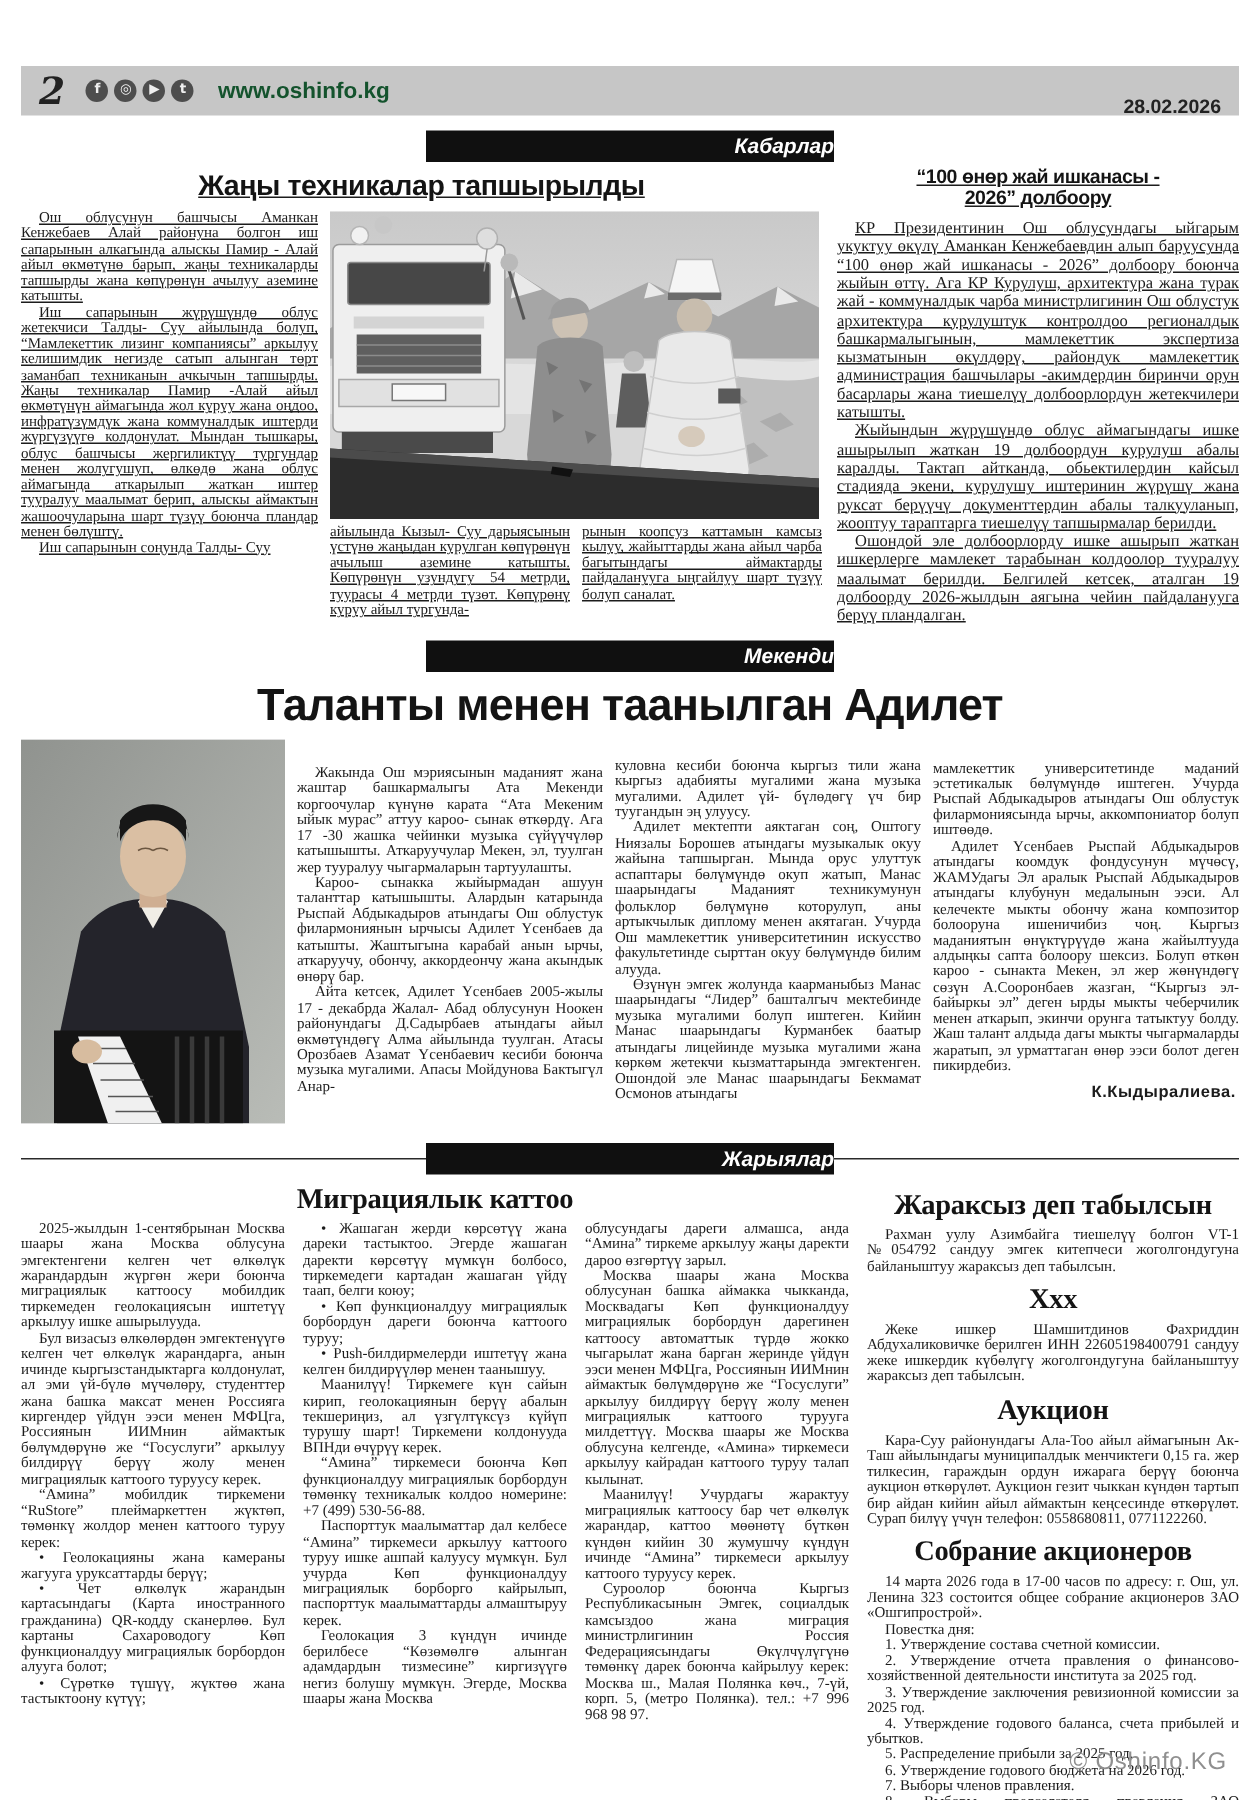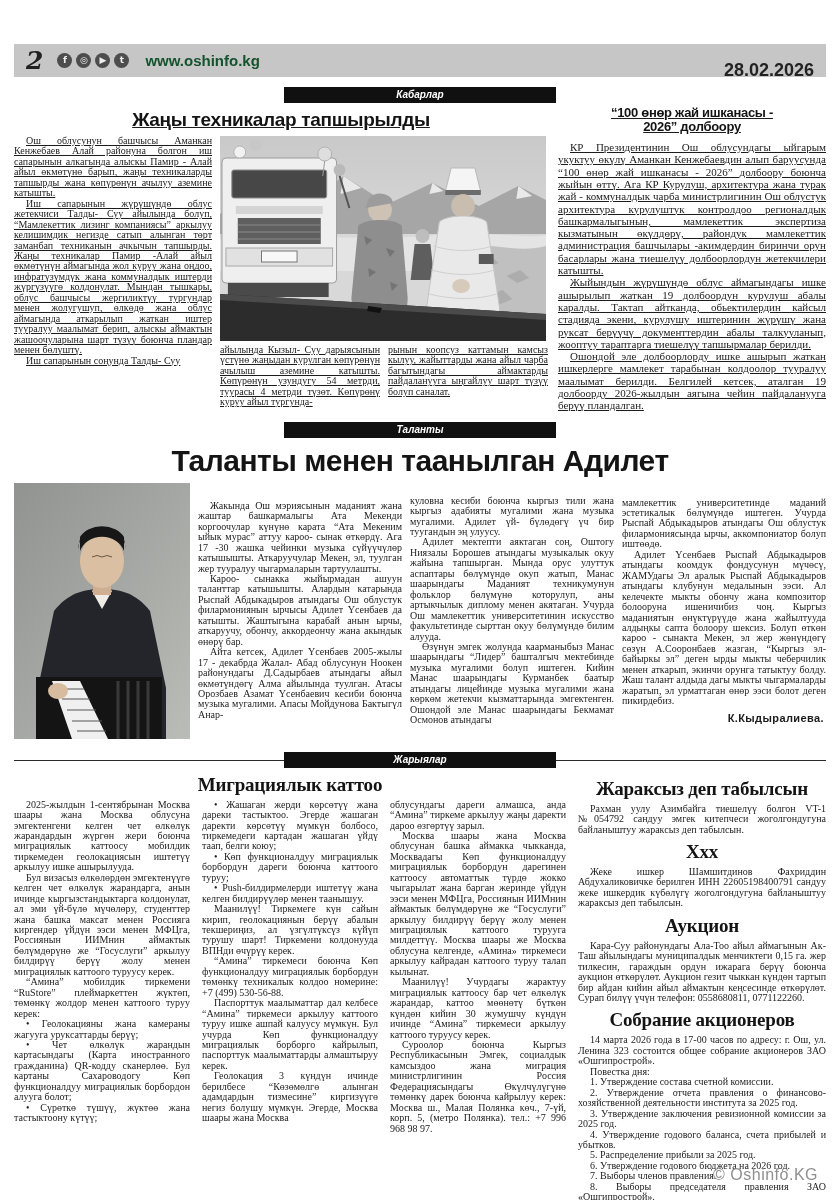--- a/index.html
+++ b/index.html
@@ -8,26 +8,26 @@
     background:#ffffff; box-sizing:border-box; padding:44px 14px 0 14px;
     font-family:"Liberation Serif", serif; color:#1c1c1c; overflow:hidden;
   }
   
   .topbar{height:33px; background:#c6c6c6; display:flex; align-items:center; padding:0 12px; box-sizing:border-box;}
   .pagenum{font-family:"DejaVu Serif", serif; font-weight:bold; font-style:italic; font-size:25px; color:#222; margin-right:14px; line-height:1;}
   .social{display:flex; gap:4px; margin-right:16px;}
   .social .sicon{width:15px;height:15px;border-radius:50%;background:#4d4d4d;color:#efefef;font-size:9px;line-height:15px;
     text-align:center;font-family:"DejaVu Sans", sans-serif;font-weight:bold;}
   .site-url{font-family:"Liberation Sans", sans-serif;font-weight:bold;font-size:15px;color:#14532d;}
-  .date{margin-left:auto;font-family:"Liberation Sans", sans-serif;font-weight:bold;font-size:18px;color:#222;margin-top:20px;}
+  .date{margin-left:auto;font-family:"Liberation Sans", sans-serif;font-weight:bold;font-size:13px;color:#222;margin-top:20px;}
   
   .banner-row{position:relative;display:flex;justify-content:center;}
   .banner-row.with-line::before{content:"";position:absolute;left:0;right:0;top:50%;border-top:1.5px solid #2a2a2a;}
-  .banner{position:relative;z-index:1;background:#101010;color:#fff;width:272px;text-align:center;
-    font-family:"Liberation Sans", sans-serif;font-weight:bold;font-style:italic;font-size:10px;padding:2px 0 3px;}
+  .banner{position:relative;z-index:1;background:#101010;color:#fff;width:272px;text-align:right;
+    font-family:"Liberation Sans", sans-serif;font-weight:bold;font-style:italic;font-size:14px;padding:2px 0 3px;}
   .mt10{margin-top:10px;} .mt12{margin-top:13px;}
   
   .headline{font-family:"Liberation Sans", sans-serif;font-weight:bold;text-align:center;color:#141414;letter-spacing:-0.3px;}
   .h-news{font-size:19px;margin:4px 0 5px;}
   .h-news2{font-size:13px;line-height:1.08;margin:1px 0 7px;}
   .h-big{font-size:30px;margin:6px 0 5px;letter-spacing:-0.5px;}
   .h-ad{font-size:19px;margin:2px 0 4px;letter-spacing:-0.2px;font-family:Liberation Serif, serif;}
   
   .body-text p{margin:0;font-size:10px;line-height:10.45px;text-align:justify;text-indent:12px;}
   .body-11 p{font-size:11px;line-height:12.3px;}
@@ -164,21 +164,21 @@
       </h2>
       <div class="body-text body-11">
           <p>КР Президентинин Ош облусундагы ыйгарым укуктуу өкүлү Аманкан Кенжебаевдин алып баруусунда “100 өнөр жай ишканасы - 2026” долбоору боюнча жыйын өттү. Ага КР Курулуш, архитектура жана турак жай - коммуналдык чарба министрлигинин Ош облустук  архитектура курулуштук контролдоо регионалдык башкармалыгынын, мамлекеттик экспертиза кызматынын өкүлдөрү, райондук мамлекеттик администрация башчылары -акимдердин биринчи орун басарлары жана тиешелүү долбоорлордун жетекчилери катышты.</p>
           <p>Жыйындын жүрүшүндө облус аймагындагы ишке ашырылып жаткан 19 долбоордун курулуш абалы каралды. Тактап айтканда, обьектилердин кайсыл стадияда экени, курулушу иштеринин жүрүшү  жана руксат  берүүчү документтердин абалы талкууланып, жооптуу тараптарга тиешелүү тапшырмалар  берилди.</p>
           <p>Ошондой эле долбоорлорду ишке ашырып жаткан ишкерлерге мамлекет тарабынан колдоолор тууралуу маалымат берилди. Белгилей кетсек, аталган 19 долбоорду 2026-жылдын аягына чейин пайдаланууга берүү пландалган.</p>
         </div>
     </div>
   </div>
 
   <div class="banner-row mt10">
-    <div class="banner">Таланты</div>
+    <div class="banner">Мекенди</div>
   </div>
 
   <h1 class="headline h-big">Таланты менен таанылган Адилет</h1>
 
   <div class="adilet-row">
     <div class="photo photo-portrait">
       <svg viewBox="0 0 176 256" width="176" height="256" preserveAspectRatio="none">
         <defs>
           <linearGradient id="pbg" x1="0" y1="0" x2="1" y2="1">
             <stop offset="0" stop-color="#90938f"></stop>

